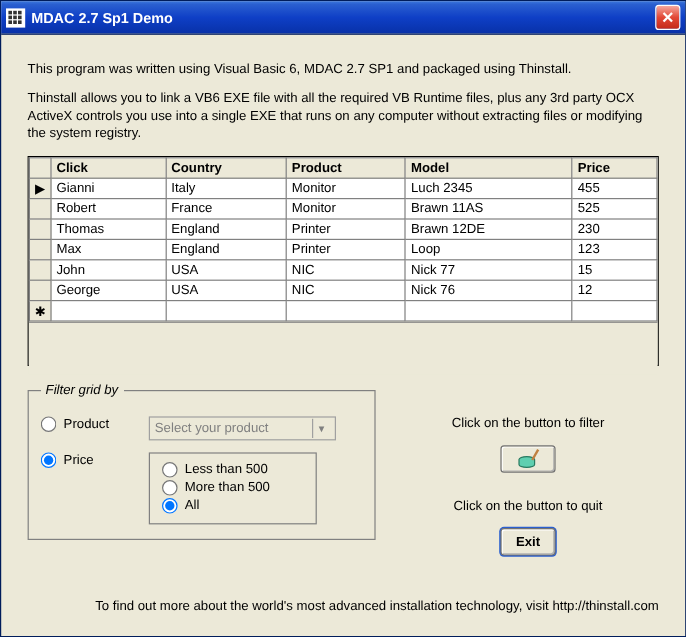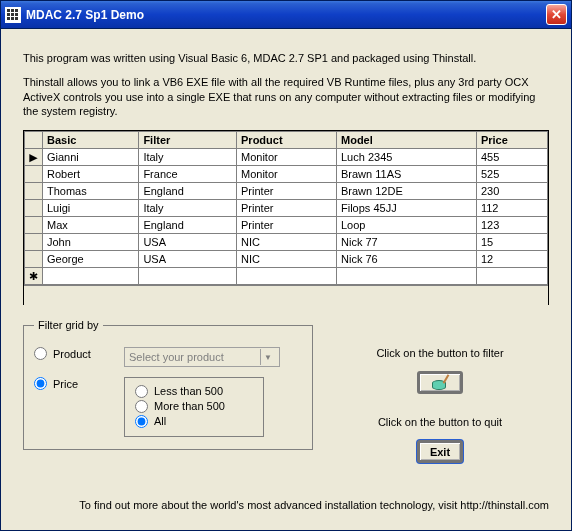--- a/index.html
+++ b/index.html
@@ -13,32 +13,32 @@
 .content { padding: 22px 22px 10px 22px; font-size: 11px; color: #000; }
 .para { margin-bottom: 10px; line-height: 1.3; }
 .grid-wrap { border: 1px solid #000; margin-top: 12px; height: 175px; }
 table { border-collapse: collapse; width: 100%; font-size: 11px; background: #fff; }
 th, td { border: 1px solid #808080; text-align: left; padding: 1px 4px; height: 17px; }
 th { background: #ece9d8; font-weight: bold; }
 .rowhdr { width: 18px; background: #ece9d8; border: 1px solid #808080; text-align: center; padding: 0; font-weight: normal; }
 .grid-filler { background: #ece9d8; height: 44px; border-top: 1px solid #808080; }
 .bottom-row { display: flex; gap: 18px; margin-top: 14px; align-items: flex-start; }
 fieldset { border: 1px solid #808080; padding: 6px 10px 12px 10px; width: 290px; font-size: 11px; }
-legend { padding: 0 4px; }
+legend { padding: 0 4px; font-style: italic; }
 .filter-row { display: flex; align-items: flex-start; gap: 10px; margin-top: 10px; }
 .radio-col { display: flex; align-items: center; gap: 6px; width: 80px; }
 .radio-col input { margin: 0; }
 .select-disabled { width: 156px; height: 20px; background: #ece9d8; border: 1px solid #a0a0a0; color: #808080; padding: 1px 4px; font-size: 11px; display: flex; align-items: center; justify-content: space-between; }
 .select-disabled .arrow { width: 15px; height: 16px; background: #ece9d8; border-left: 1px solid #a0a0a0; display: flex; align-items: center; justify-content: center; color: #808080; font-size: 8px; }
 .subradios { border: 1px solid #808080; padding: 5px 10px 6px 10px; width: 140px; }
 .subradios label { display: flex; align-items: flex-start; gap: 6px; margin: 2px 0; }
 .right-col { flex: 1; padding-top: 28px; }
 .action-row { display: flex; align-items: center; justify-content: flex-end; gap: 12px; margin-bottom: 22px; flex-direction: column; }
 .action-row span { font-size: 11px; }
-.btn { width: 46px; height: 23px; background: #ece9d8; border: 3px solid #737373; border-radius: 3px; box-shadow: inset 1px 1px 0 #fff, inset -1px -1px 0 #b0b0b0; cursor: pointer; display: flex; align-items: center; justify-content: center; font-size: 11px; font-weight: bold; }
+.btn { width: 46px; height: 23px; background: #ece9d8; border: 1px solid #737373; border-radius: 3px; box-shadow: inset 1px 1px 0 #fff, inset -1px -1px 0 #b0b0b0; cursor: pointer; display: flex; align-items: center; justify-content: center; font-size: 11px; font-weight: bold; }
 .btn.default { box-shadow: 0 0 0 1px #2a5fd0, inset 1px 1px 0 #fff, inset -1px -1px 0 #b0b0b0; }
 .filter-icon { width: 16px; height: 14px; position: relative; }
 .filter-icon .cyl { width: 14px; height: 10px; background: #5fcfb0; border: 1px solid #2a7a60; border-radius: 50%/30%; position: absolute; bottom: 0; left: 0; }
 .filter-icon .pen { width: 2px; height: 10px; background: #c08040; position: absolute; top: -2px; right: 1px; transform: rotate(30deg); }
 .footer { font-size: 11px; margin-top: 14px; text-align: right; }
 </style>
 </head>
 <body>
 
 <div class="window">
@@ -59,22 +59,22 @@
   </div>
   <div class="content">
     <p class="para">This program was written using Visual Basic 6, MDAC 2.7 SP1 and packaged using Thinstall.</p>
     <p class="para">Thinstall allows you to link a VB6 EXE file with all the required VB Runtime files, plus any 3rd party OCX ActiveX controls you use into a single EXE that runs on any computer without extracting files or modifying the system registry.</p>
 
     <div class="grid-wrap">
       <table>
         <thead>
           <tr>
             <th class="rowhdr"></th>
-            <th>Basic</th>
-            <th>Filter</th>
+            <th>Click</th>
+            <th>Country</th>
             <th>Product</th>
             <th>Model</th>
             <th>Price</th>
           </tr>
         </thead>
         <tbody id="grid-body">
             <tr>
               <td class="rowhdr">▶</td>
               <td>Gianni</td>
               <td>Italy</td>
@@ -90,28 +90,20 @@
               <td>Brawn 11AS</td>
               <td>525</td>
             </tr>
             <tr>
               <td class="rowhdr"></td>
               <td>Thomas</td>
               <td>England</td>
               <td>Printer</td>
               <td>Brawn 12DE</td>
               <td>230</td>
-            </tr>
-            <tr>
-              <td class="rowhdr"></td>
-              <td>Luigi</td>
-              <td>Italy</td>
-              <td>Printer</td>
-              <td>Filops 45JJ</td>
-              <td>112</td>
             </tr>
             <tr>
               <td class="rowhdr"></td>
               <td>Max</td>
               <td>England</td>
               <td>Printer</td>
               <td>Loop</td>
               <td>123</td>
             </tr>
             <tr>

